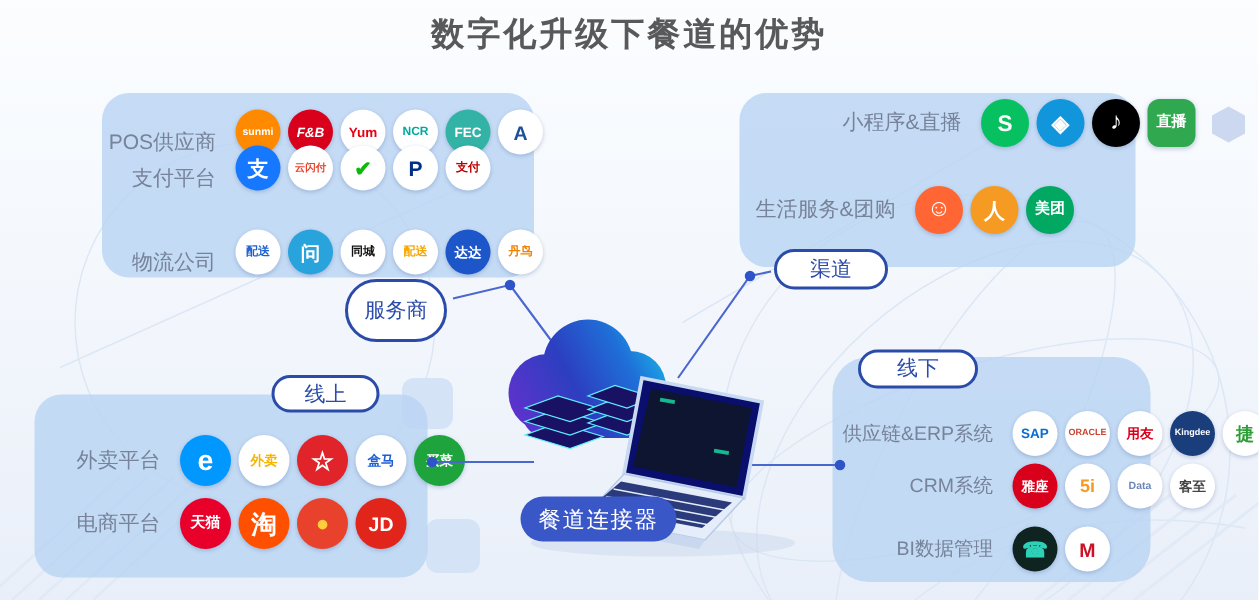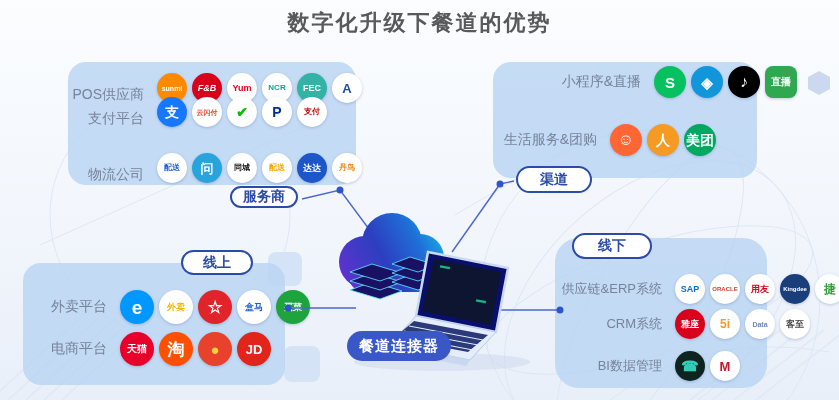--- a/index.html
+++ b/index.html
@@ -23,22 +23,22 @@
   .p-offline .row-label{flex:0 0 115px;font-size:13px;}
   .logo{width:30px;height:30px;border-radius:50%;background:#fff;display:flex;
         align-items:center;justify-content:center;font-weight:700;line-height:1;
         text-align:center;box-shadow:0 1px 3px rgba(50,80,140,.28);flex:0 0 auto;
         overflow:hidden;}
   .p-channel .logo{width:32px;height:32px;}
   .p-online .logo{width:34px;height:34px;}
   .sq{border-radius:8px !important;}
   .pill{position:absolute;background:#fff;border:2px solid #2b4ba9;color:#2b4ba9;
         border-radius:999px;display:flex;align-items:center;justify-content:center;
-        font-weight:700;font-size:14px;z-index:6;box-sizing:border-box;}
-  .pill-service{left:230px;top:186px;width:68px;height:22px;}
+        font-weight:400;font-size:14px;z-index:6;box-sizing:border-box;}
+  .pill-service{left:230px;top:186px;width:68px;height:42px;}
   .pill-channel{left:516px;top:166px;width:76px;height:27px;}
   .pill-online{left:181px;top:250px;width:72px;height:25px;}
   .pill-offline{left:572px;top:233px;width:80px;height:26px;}
   .pill-connector{left:347px;top:331px;width:104px;height:30px;border:none;
         background:#3a57c8;color:#fff;font-size:15px;letter-spacing:1px;}
   .z-lines{z-index:3;}
   .z-art{z-index:4;}
 </style>
 </head>
 <body>
@@ -108,21 +108,21 @@
       <span class="row-label">小程序&amp;直播</span>
       <span class="logo" style="background: rgb(7, 193, 96); color: rgb(255, 255, 255); font-size: 15px;">S</span>
       <span class="logo" style="background: rgb(18, 150, 219); color: rgb(255, 255, 255); font-size: 15px;">◈</span>
       <span class="logo" style="background: rgb(0, 0, 0); color: rgb(255, 255, 255); font-size: 16px;">♪</span>
       <span class="logo sq" style="background: rgb(47, 168, 79); color: rgb(255, 255, 255); font-size: 10px;">直播</span>
     </div>
     <div class="row" style="top:62px;">
       <span class="row-label">生活服务&amp;团购</span>
       <span class="logo" style="background: rgb(255, 102, 51); color: rgb(255, 255, 255); font-size: 16px;">☺</span>
       <span class="logo" style="background: rgb(245, 154, 35); color: rgb(255, 255, 255); font-size: 14px;">人</span>
-      <span class="logo" style="background: rgb(0, 168, 98); color: rgb(255, 255, 255); font-size: 14px;">美团</span>
+      <span class="logo" style="background: rgb(0, 168, 98); color: rgb(255, 255, 255); font-size: 10px;">美团</span>
     </div>
   </div>
 
   <div class="panel p-online">
     <div class="row" style="top:27px;">
       <span class="row-label">外卖平台</span>
       <span class="logo" style="background: rgb(0, 151, 255); color: rgb(255, 255, 255); font-size: 19px;">e</span>
       <span class="logo" style="background: rgb(255, 255, 255); color: rgb(247, 181, 0); font-size: 9px;">外卖</span>
       <span class="logo" style="background: rgb(224, 36, 42); color: rgb(255, 255, 255); font-size: 17px;">☆</span>
       <span class="logo" style="background: rgb(255, 255, 255); color: rgb(30, 95, 214); font-size: 9px;">盒马</span>

